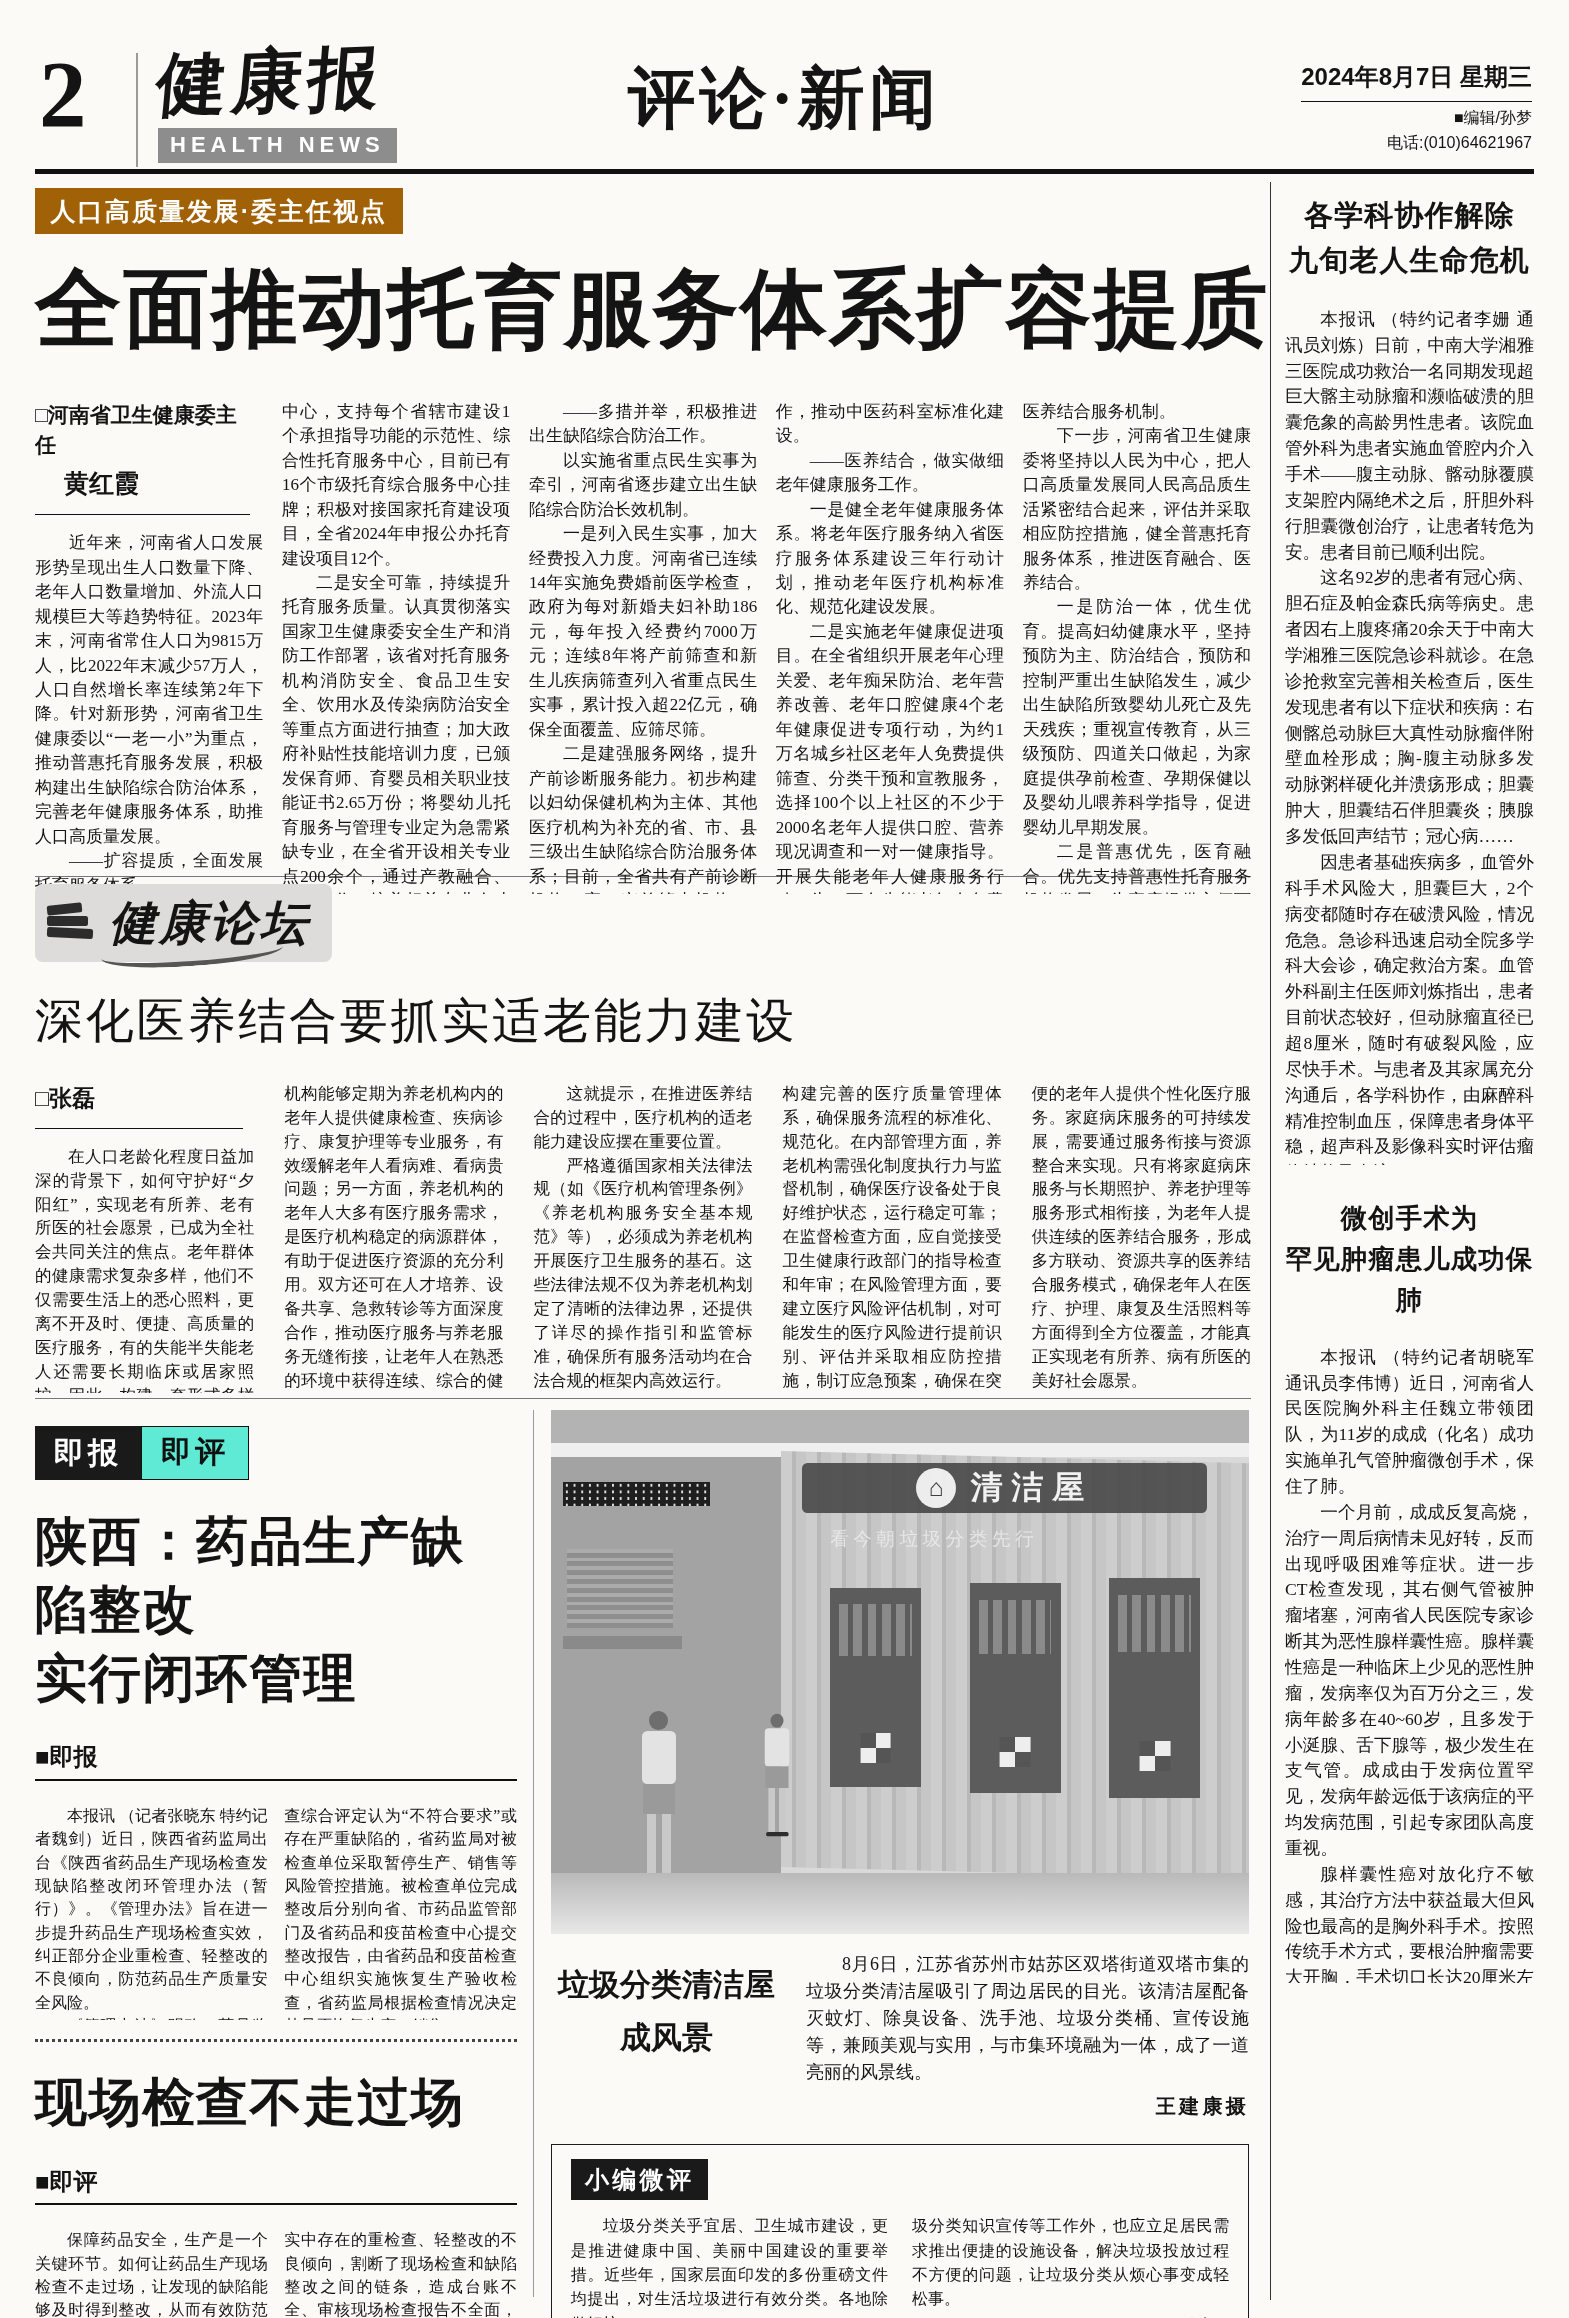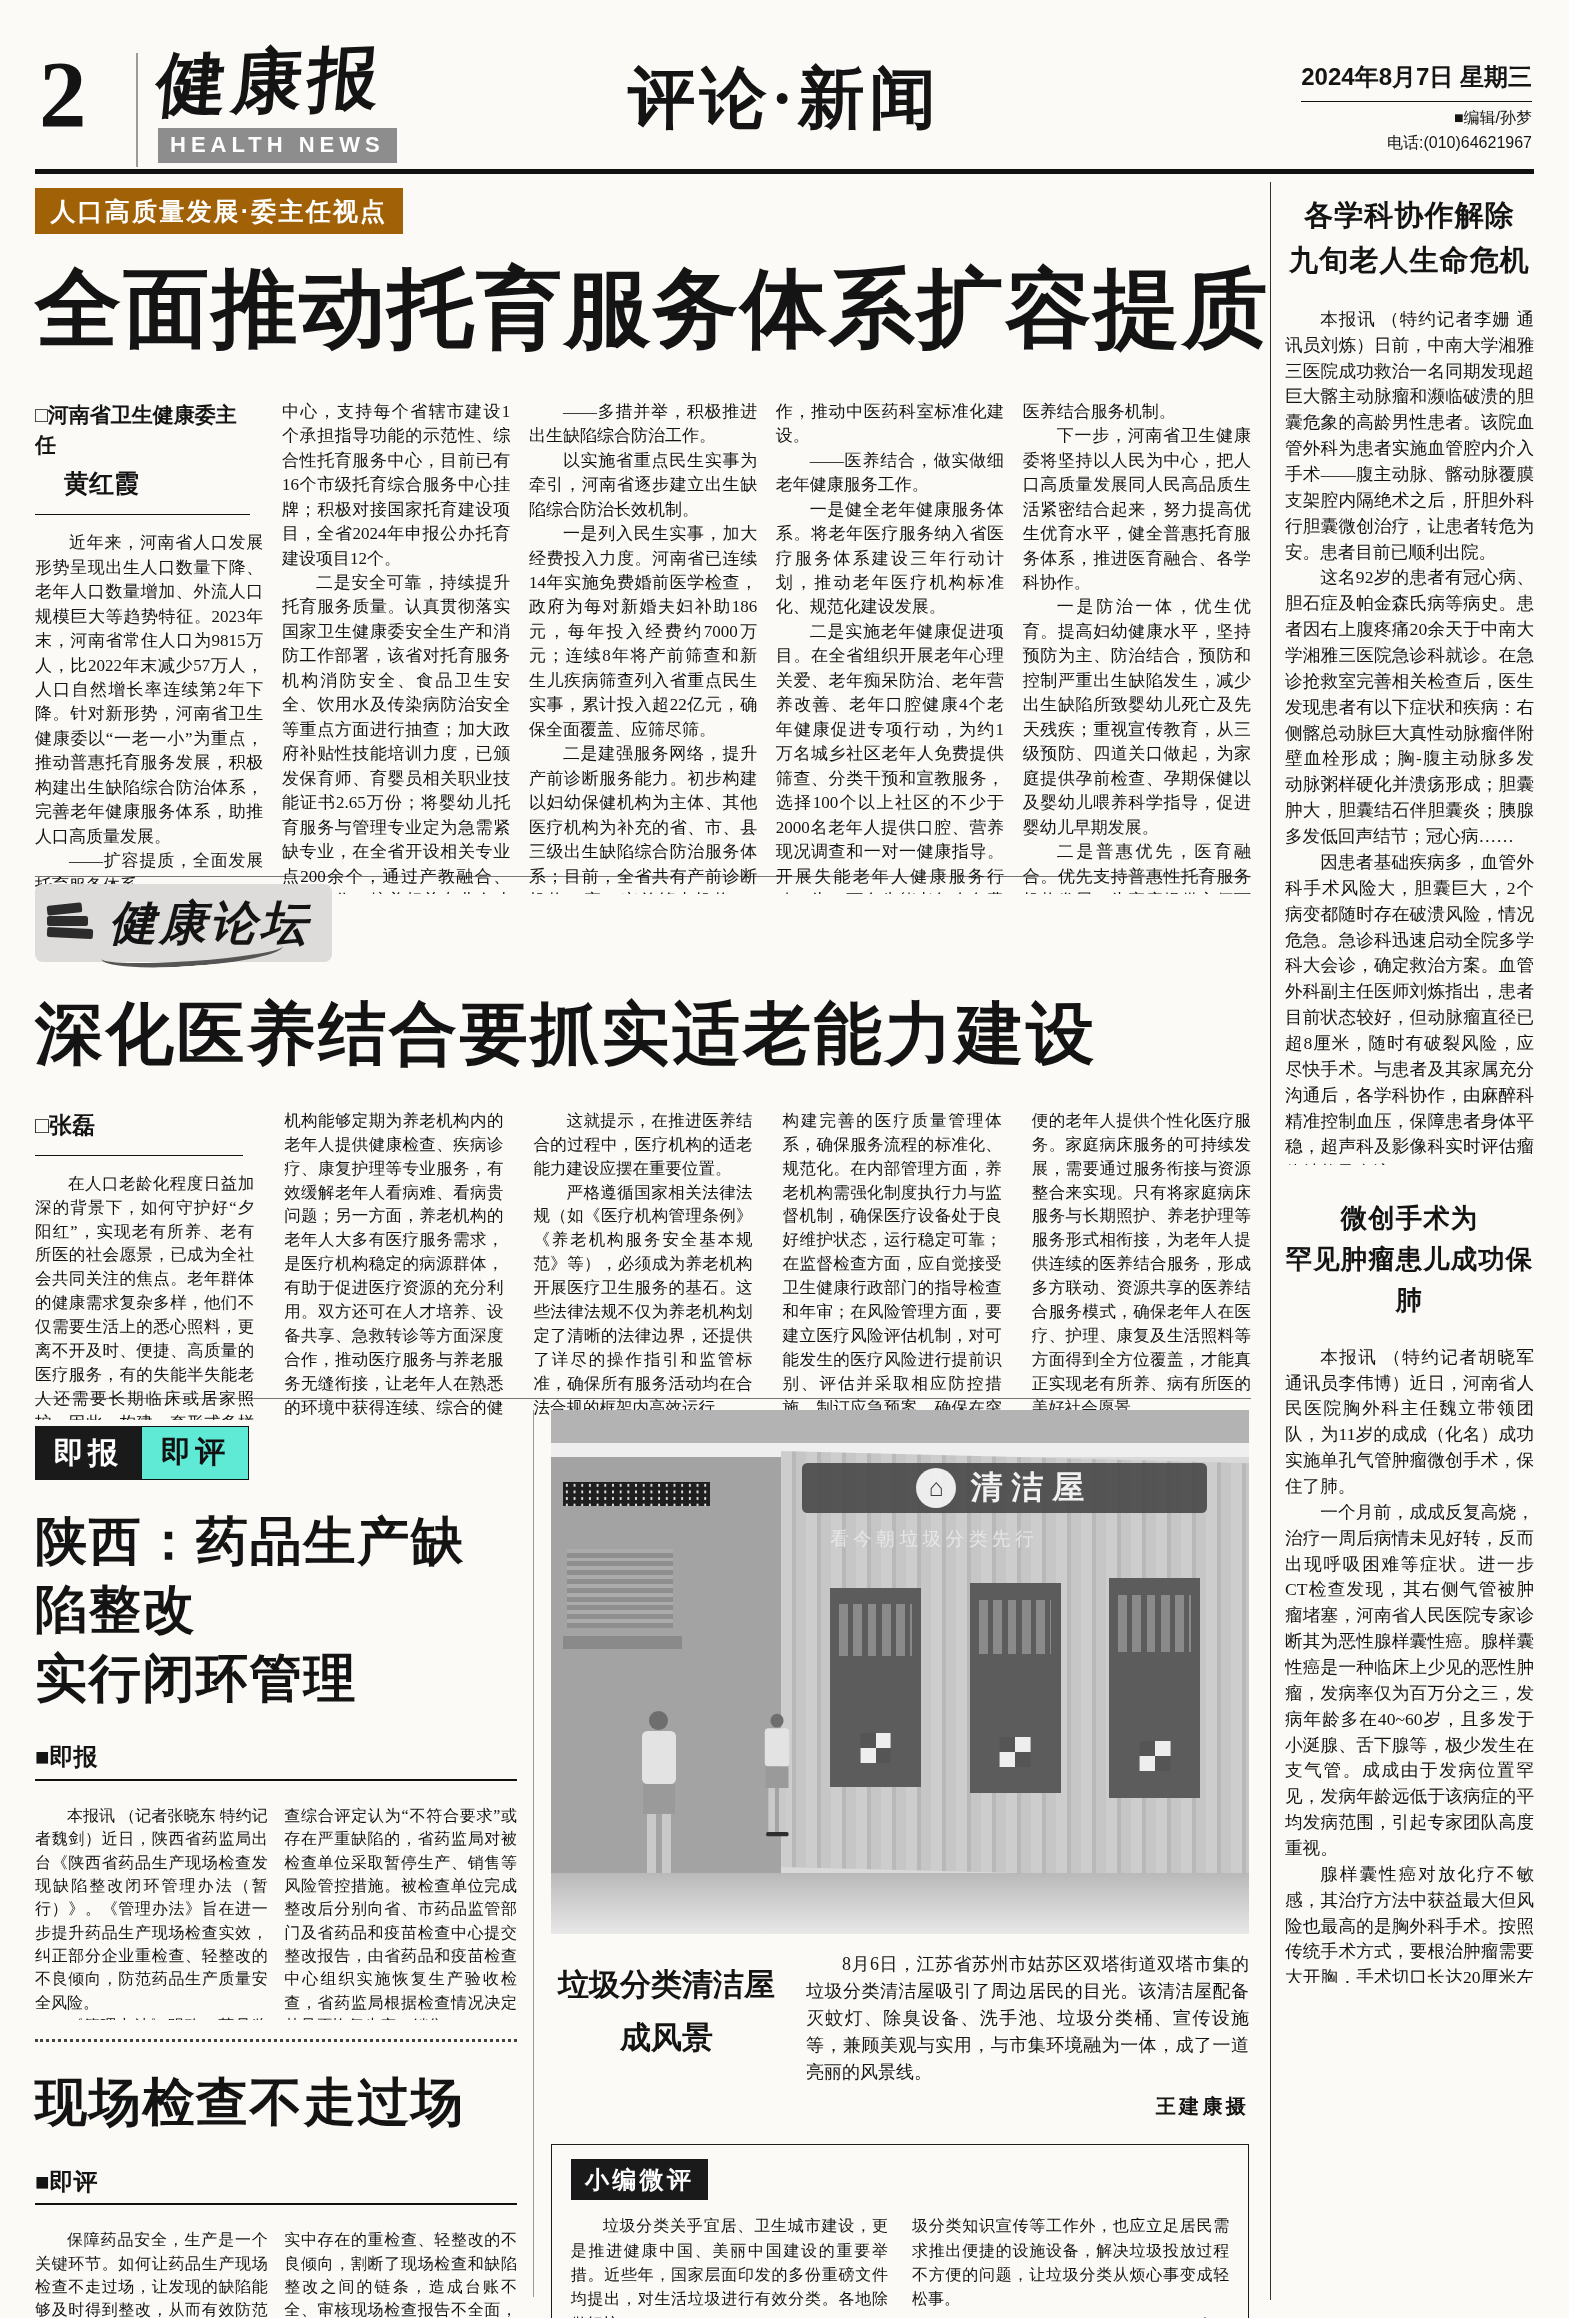--- a/index.html
+++ b/index.html
@@ -44,21 +44,21 @@
         padding:7.7px 22px 7.7px 12px;position:relative;}
   .books-icon{width:51px;height:39px;position:relative;margin-right:11px;}
   .books-icon i{position:absolute;left:0;background:#2c2c2c;border-radius:2.2px;}
   .books-icon i:nth-child(1){top:0;width:35px;height:10px;transform:rotate(-6deg);}
   .books-icon i:nth-child(2){top:12px;width:41px;height:10px;}
   .books-icon i:nth-child(3){top:24px;width:46px;height:10px;transform:rotate(3deg);}
   .forum-label{font-family:"Liberation Sans",sans-serif;font-weight:bold;font-size:47px;
         font-style:italic;letter-spacing:3.3px;}
   .swoosh{position:absolute;left:66px;bottom:-3.3px;width:182px;height:22px;border-bottom:5px solid #555;
         border-radius:50%;transform:rotate(-4deg);}
-  .forum-headline{margin-top:26.4px;font-size:68px;font-weight:bold;letter-spacing:2.8px;white-space:nowrap;}
+  .forum-headline{margin-top:26.4px;font-size:48px;font-weight:normal;letter-spacing:2.8px;white-space:nowrap;}
   .forum-cols{margin-top:29px;display:flex;gap:30px;height:311px;overflow:hidden;font-size:16.5px;line-height:1.45;}
   .forum-cols .col{flex:1;min-width:0;}
   .forum-byline{font-size:23px;font-weight:bold;border-bottom:1.7px solid #111;padding-bottom:13.2px;
         margin-bottom:15.4px;width:95%;}
   
   .jb{left:35px;top:1426px;width:482px;font-family:"Liberation Sans",sans-serif;}
   .jb-tabs{display:flex;}
   .jb-tab1{background:#1a1a1a;color:#fff;font-weight:bold;font-size:30px;letter-spacing:4.4px;padding:6.6px 18.7px;}
   .jb-tab2{background:#5eead4;color:#111;border:1.7px solid #111;font-weight:bold;font-size:30px;
         letter-spacing:4.4px;padding:5px 18.7px;}
@@ -174,21 +174,21 @@
           <p class="para">二是建强服务网络，提升产前诊断服务能力。初步构建以妇幼保健机构为主体、其他医疗机构为补充的省、市、县三级出生缺陷综合防治服务体系；目前，全省共有产前诊断机构31家、产前筛查机构235家、新生儿遗传代谢病筛查及诊治分中心8家、新生儿听力障碍诊治机构6家、新生儿遗传代谢病采血机构916家、新生儿听力筛查机构842家。</p>
         </div>
       <div class="col cont">
           <p class="para">作，推动中医药科室标准化建设。</p>
           <p class="para">——医养结合，做实做细老年健康服务工作。</p>
           <p class="para">一是健全老年健康服务体系。将老年医疗服务纳入省医疗服务体系建设三年行动计划，推动老年医疗机构标准化、规范化建设发展。</p>
           <p class="para">二是实施老年健康促进项目。在全省组织开展老年心理关爱、老年痴呆防治、老年营养改善、老年口腔健康4个老年健康促进专项行动，为约1万名城乡社区老年人免费提供筛查、分类干预和宣教服务，选择100个以上社区的不少于2000名老年人提供口腔、营养现况调查和一对一健康指导。开展失能老年人健康服务行动，为10万名失能老年人免费上门提供护理、健康风险预防、心理支持、就诊转诊等健康指导与服务。</p>
         </div>
       <div class="col cont">
           <p class="para">医养结合服务机制。</p>
-          <p class="para">下一步，河南省卫生健康委将坚持以人民为中心，把人口高质量发展同人民高品质生活紧密结合起来，努力提高优生优育水平，健全普惠托育服务体系，推进医育融合、各学科协作。</p>
+          <p class="para">下一步，河南省卫生健康委将坚持以人民为中心，把人口高质量发展同人民高品质生活紧密结合起来，评估并采取相应防控措施，健全普惠托育服务体系，推进医育融合、医养结合。</p>
           <p class="para">一是防治一体，优生优育。提高妇幼健康水平，坚持预防为主、防治结合，预防和控制严重出生缺陷发生，减少出生缺陷所致婴幼儿死亡及先天残疾；重视宣传教育，从三级预防、四道关口做起，为家庭提供孕前检查、孕期保健以及婴幼儿喂养科学指导，促进婴幼儿早期发展。</p>
           <p class="para">二是普惠优先，医育融合。优先支持普惠性托育服务机构发展，为家庭提供方便可及、价格可承受、质量有保障的托育服务；强化托育机构服务能力建设，支持医疗机构和公共卫生机构加强对托育机构的指导培训，让群众“托得好”。</p>
         </div>
     </div>
   </div>
 
   <div class="abs forum">
     <div class="forum-label-wrap">
       <span class="books-icon">
           <i></i>

